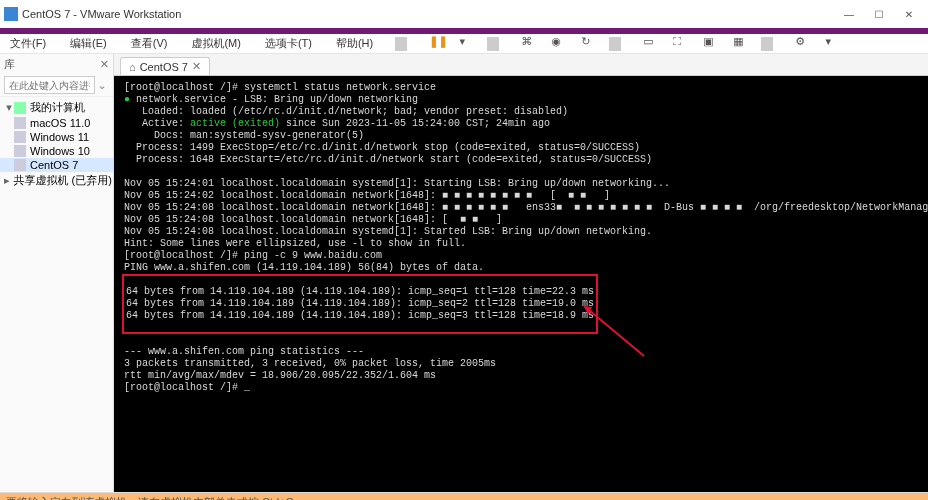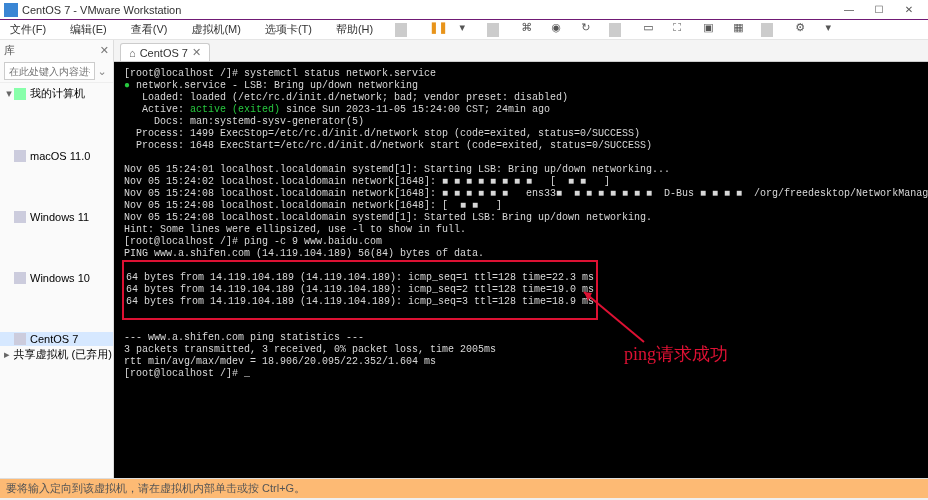--- a/index.html
+++ b/index.html
@@ -1,38 +1,38 @@
 <!DOCTYPE html>
 <html><head>
 <meta charset="utf-8">
 <style>
   * { margin:0; padding:0; box-sizing:border-box; }
   html,body { width:928px; height:500px; font-family:"Microsoft YaHei","Segoe UI",sans-serif; font-size:11px; background:#f0f0f0; overflow:hidden; }
-  .titlebar { height:20px; background:#fff; display:flex; align-items:center; padding:0 4px; border-bottom:1px solid #701a75; }
+  .titlebar { height:34px; background:#fff; display:flex; align-items:center; padding:0 4px; border-bottom:6px solid #701a75; }
   .titlebar .app-icon { width:14px; height:14px; background:#3a86d4; margin-right:4px; }
   .titlebar .title { flex:1; font-size:11px; color:#333; }
   .titlebar .winbtn { width:30px; text-align:center; color:#555; font-size:10px; cursor:pointer; }
   .menubar { height:20px; background:#fff; display:flex; align-items:center; padding:0 4px; gap:12px; border-bottom:1px solid #e5e5e5; }
   .menubar span { padding:0 6px; color:#333; cursor:pointer; }
   .menubar .divider { width:1px; height:14px; background:#ccc; margin:0 4px; }
   .menubar .toolbtn { width:18px; height:18px; text-align:center; color:#555; cursor:pointer; font-size:11px; }
   .menubar .pause { color:#e8941a; font-weight:bold; }
   .body { display:flex; height:438px; }
   .sidebar { width:114px; background:#fafafa; border-right:1px solid #ddd; display:flex; flex-direction:column; }
   .sidebar-head { height:20px; display:flex; align-items:center; padding:0 4px; justify-content:space-between; }
   .sidebar-head .lbl { color:#555; }
   .sidebar-head .x { color:#777; cursor:pointer; }
   .search { display:flex; align-items:center; padding:2px 4px; border-bottom:1px solid #eee; }
   .search input { flex:1; min-width:20px; height:18px; border:1px solid #ccc; padding:0 4px; font-size:10px; }
   .search .mag { width:14px; text-align:center; color:#888; }
   .tree { flex:1; overflow:auto; font-size:11px; padding:2px 0; }
   .tree .node { display:flex; align-items:center; padding:1px 4px; white-space:nowrap; cursor:pointer; }
   .tree .node .chev { width:10px; display:inline-block; text-align:center; color:#666; }
   .tree .node .ico { width:12px; height:12px; margin-right:4px; background:#8fa; display:inline-block; }
-  .tree .lvl1 { padding-left:14px;margin-top:47px; }
+  .tree .lvl1 { padding-left:14px; }
   .tree .lvl1 .ico { background:#ccd; }
   .tree .node.sel { background:#d6e8ff; }
   .main { flex:1; display:flex; flex-direction:column; background:#fff; }
   .tabstrip { height:22px; background:#f4f4f4; display:flex; align-items:flex-end; padding:0 6px; border-bottom:1px solid #ccc; }
   .tab { display:flex; align-items:center; gap:4px; background:#fff; border:1px solid #ccc; border-bottom:none; border-radius:3px 3px 0 0; padding:2px 8px; font-size:11px; }
   .tab .home { color:#666; cursor:pointer; }
   .tab .name { color:#333; }
   .tab .close { color:#777; cursor:pointer; }
   .term-wrap { flex:1; background:#000; position:relative; overflow:hidden; }
   .term { font-family:"Courier New",monospace; font-size:10px; line-height:12px; color:#d8d8d8; padding:6px 10px; white-space:pre; }
@@ -147,21 +147,20 @@
 <span>64 bytes from 14.119.104.189 (14.119.104.189): icmp_seq=3 ttl=128 time=18.9 ms</span></div>
 <span></span>
 <span>--- www.a.shifen.com ping statistics ---</span>
 <span>3 packets transmitted, 3 received, 0% packet loss, time 2005ms</span>
 <span>rtt min/avg/max/mdev = 18.906/20.095/22.352/1.604 ms</span>
 <span>[root@localhost /]# _</span></div>
       <svg class="arrow">
           <line x1="70" y1="55" x2="10" y2="5" stroke="#d13" stroke-width="2"></line>
           <polygon points="10,5 18,6 14,14" fill="#d13"></polygon>
         </svg>
-      <div class="annot">ping请求成功</div>
 
     </div>
   </div>
 </div>
 
 <div class="status">
   <span>要将输入定向到该虚拟机，请在虚拟机内部单击或按 Ctrl+G。</span>
 </div>
 
 </body></html>

